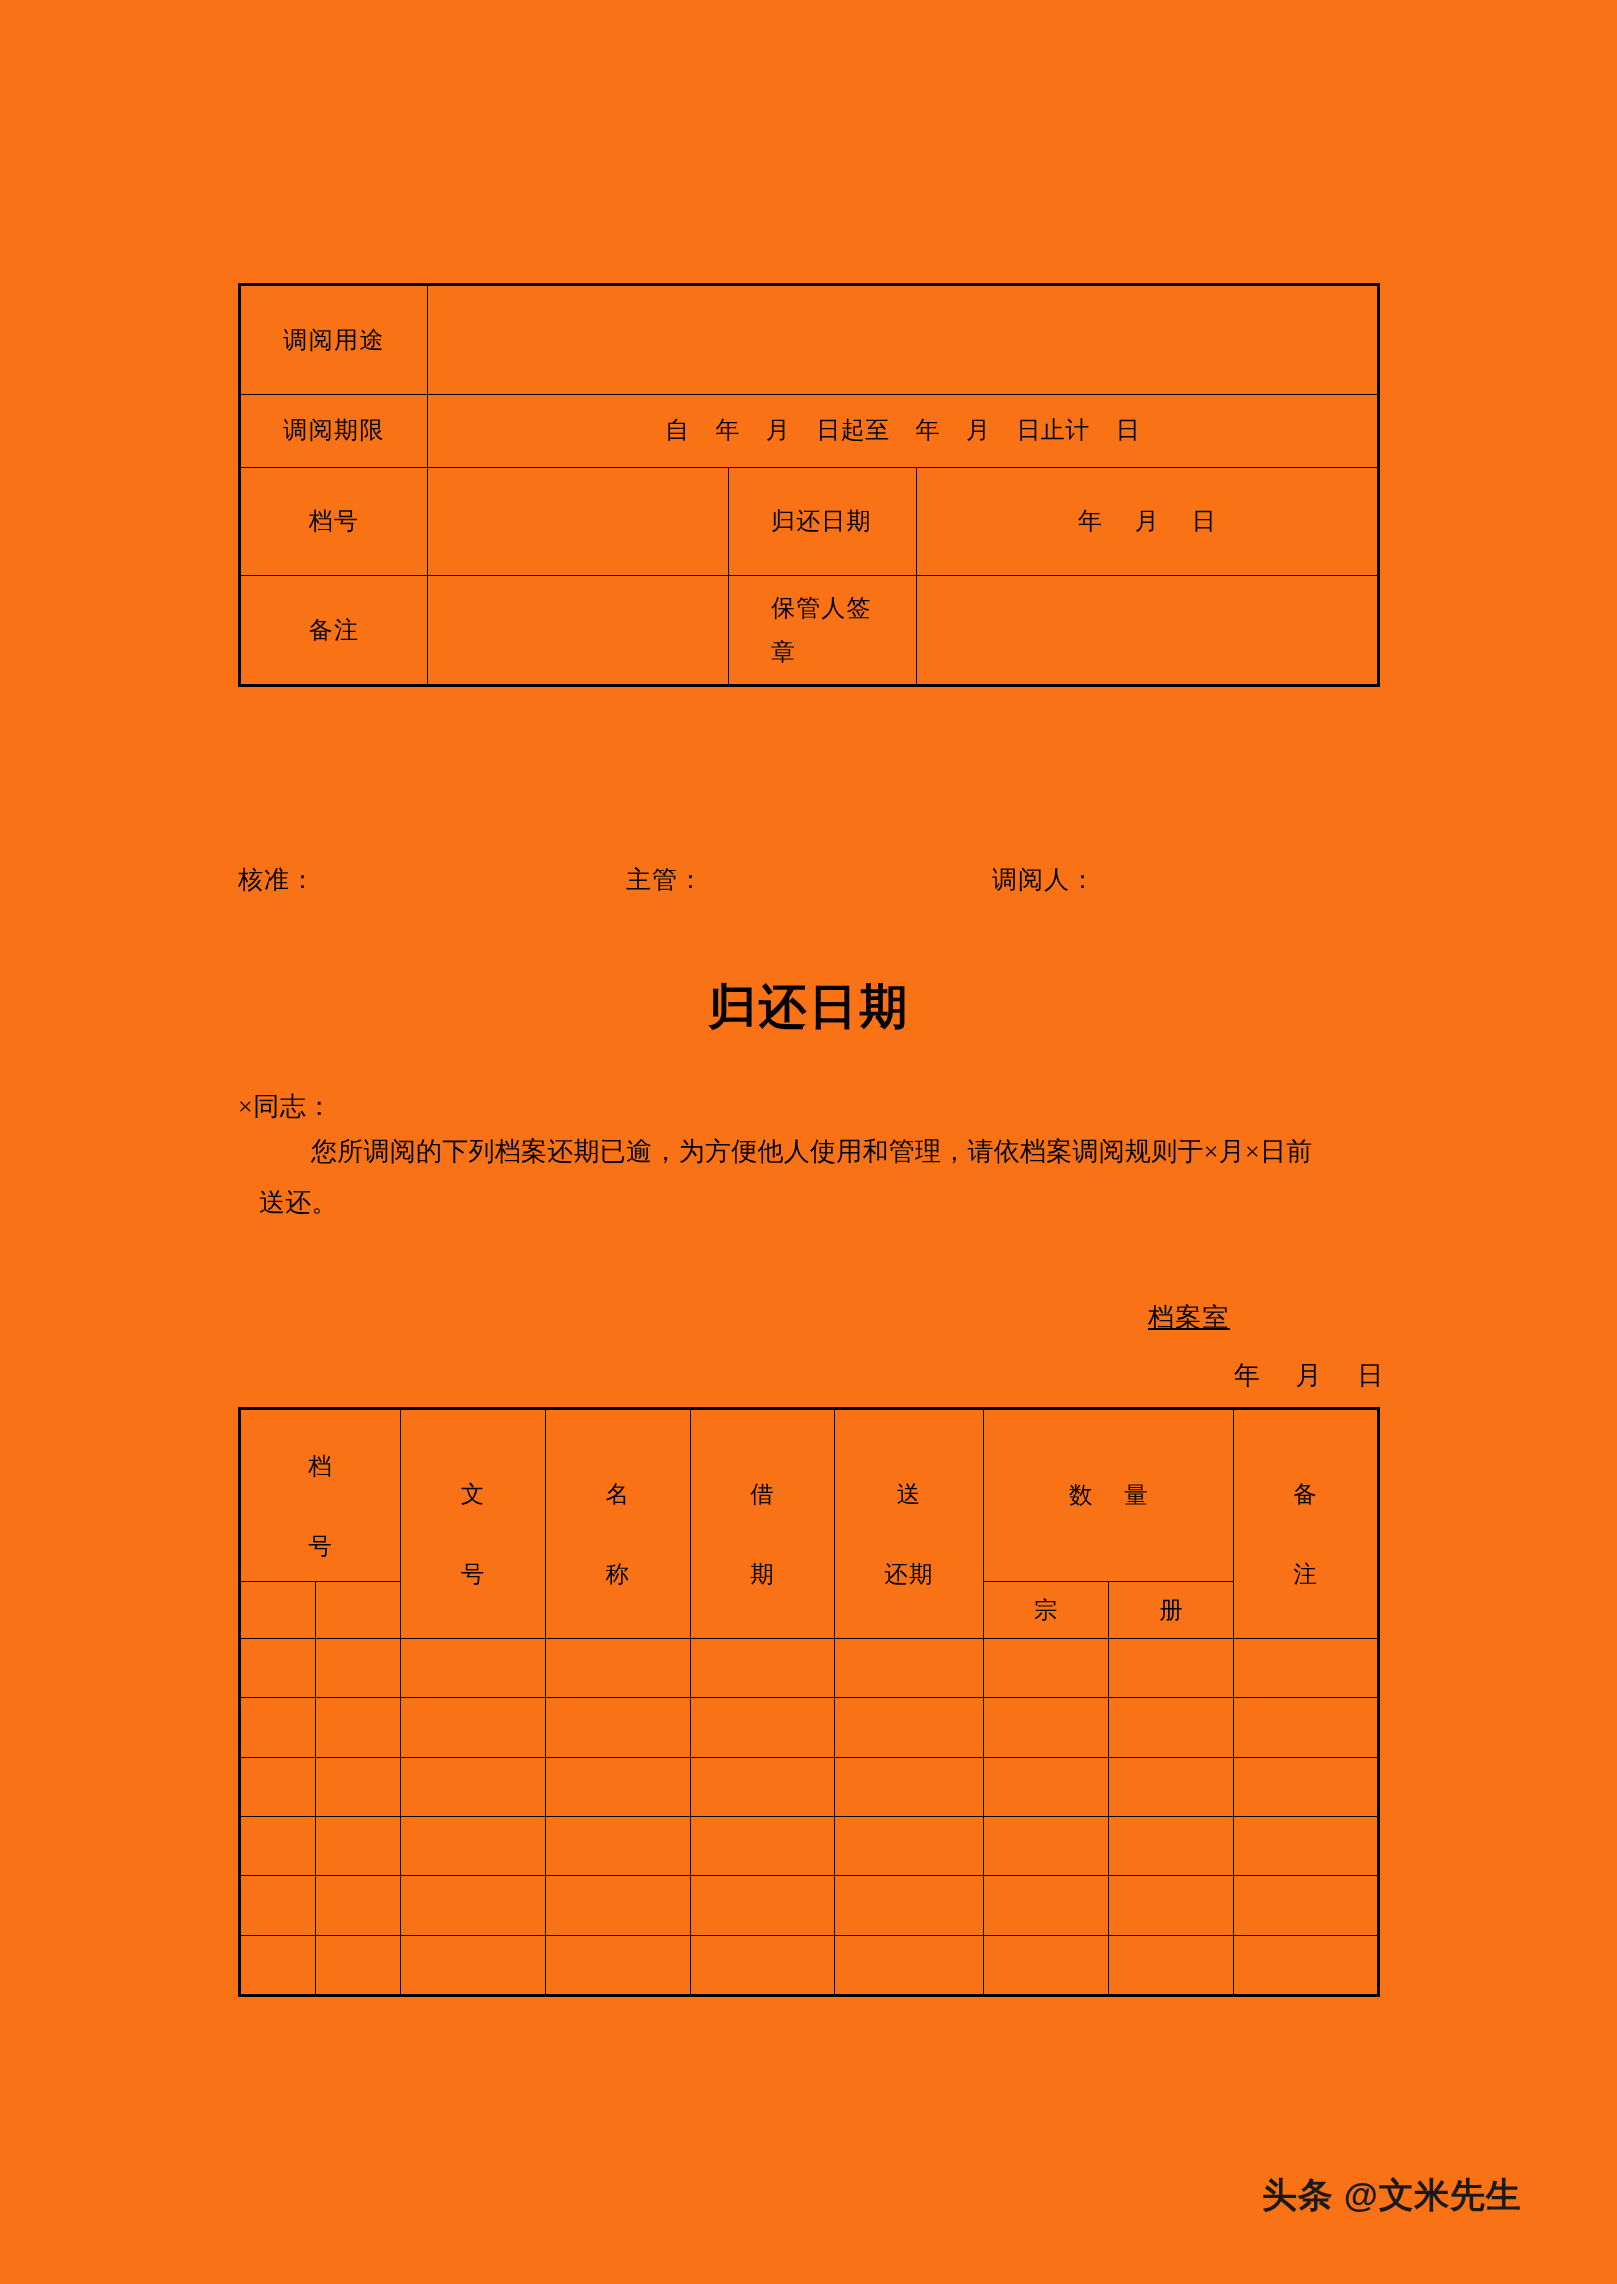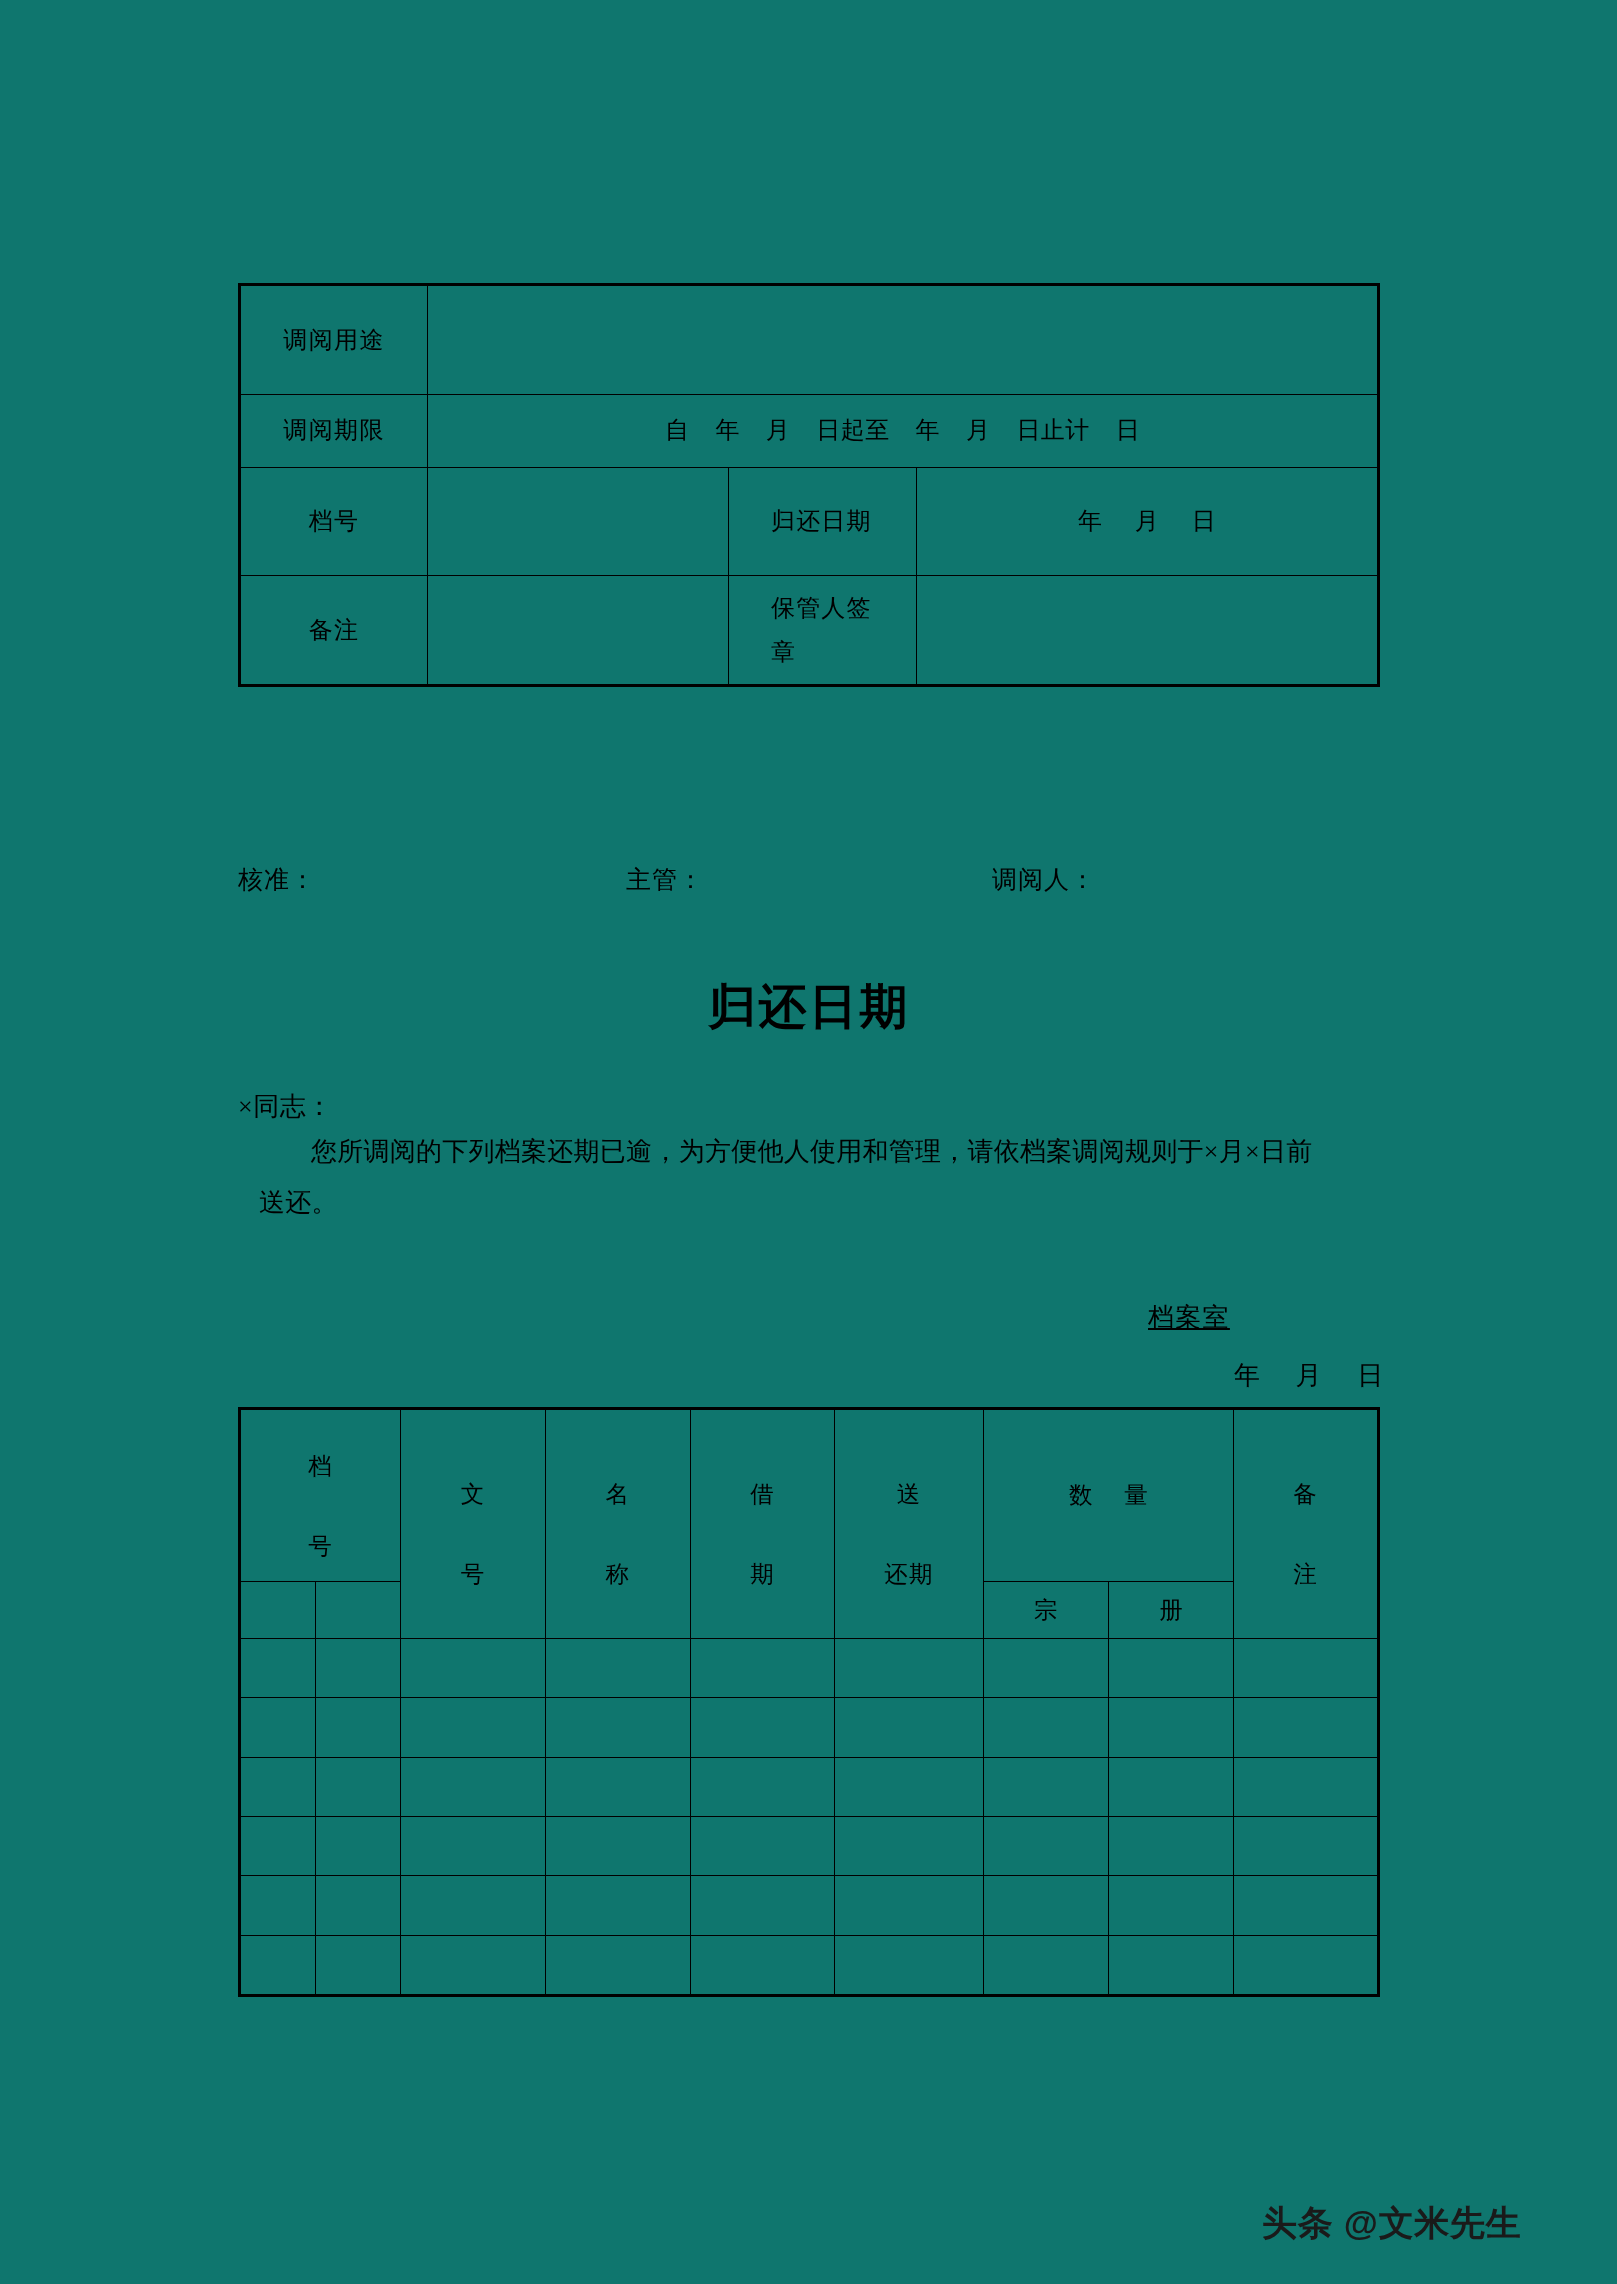--- a/index.html
+++ b/index.html
@@ -9,21 +9,21 @@
     background: #ffffff;
   }
   body {
     font-family: "Liberation Serif", "DejaVu Serif", serif;
     color: #000000;
   }
   .page {
     position: relative;
     width: 1618px;
     height: 2284px;
-    background: #0f766e;
+    background: #f97316;
     margin: 0 auto;
     overflow: hidden;
     box-sizing: border-box;
   }
 
   
   .top-table-wrap {
     position: absolute;
     left: 238px;
     top: 283px;
@@ -182,21 +182,20 @@
   .watermark {
     position: absolute;
     left: 1262px;
     top: 2172px;
     font-size: 35px;
     font-weight: bold;
     letter-spacing: 0.02em;
     color: #1a1a1a;
     font-family: "Liberation Sans", "DejaVu Sans", sans-serif;
     white-space: pre;
-    margin-top: 28px;
   }
 </style>
 </head>
 <body>
 
 <div class="page">
 
   <div class="top-table-wrap">
     <table class="form-table">
       <colgroup>

